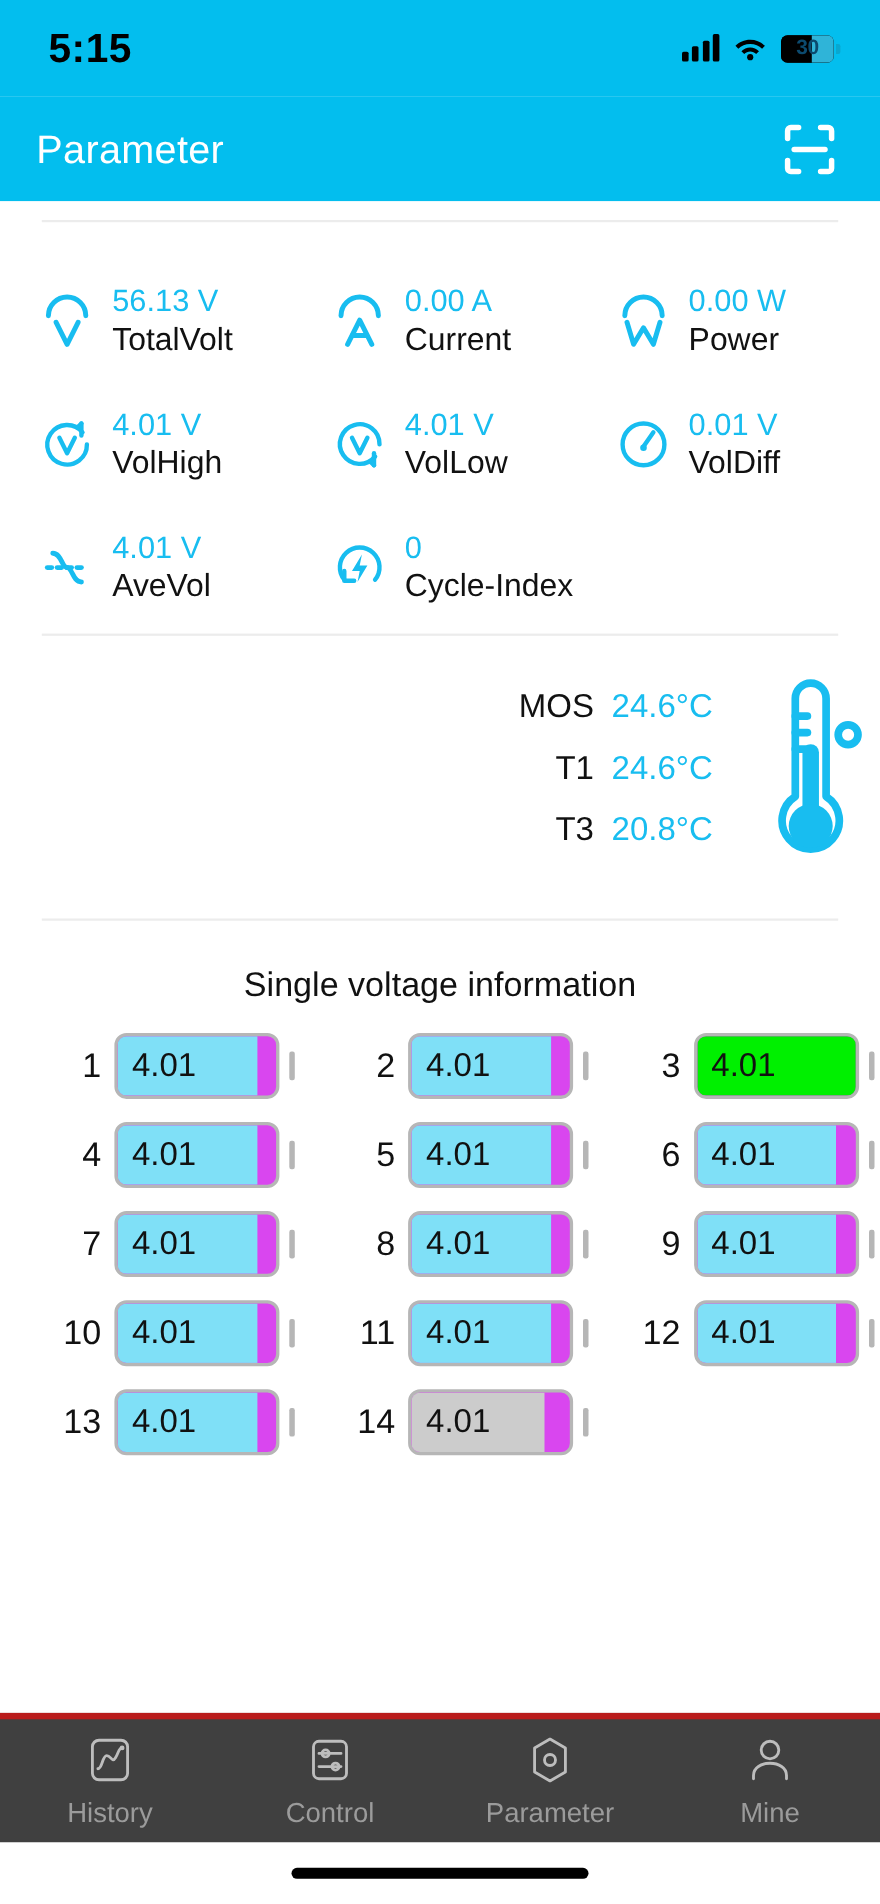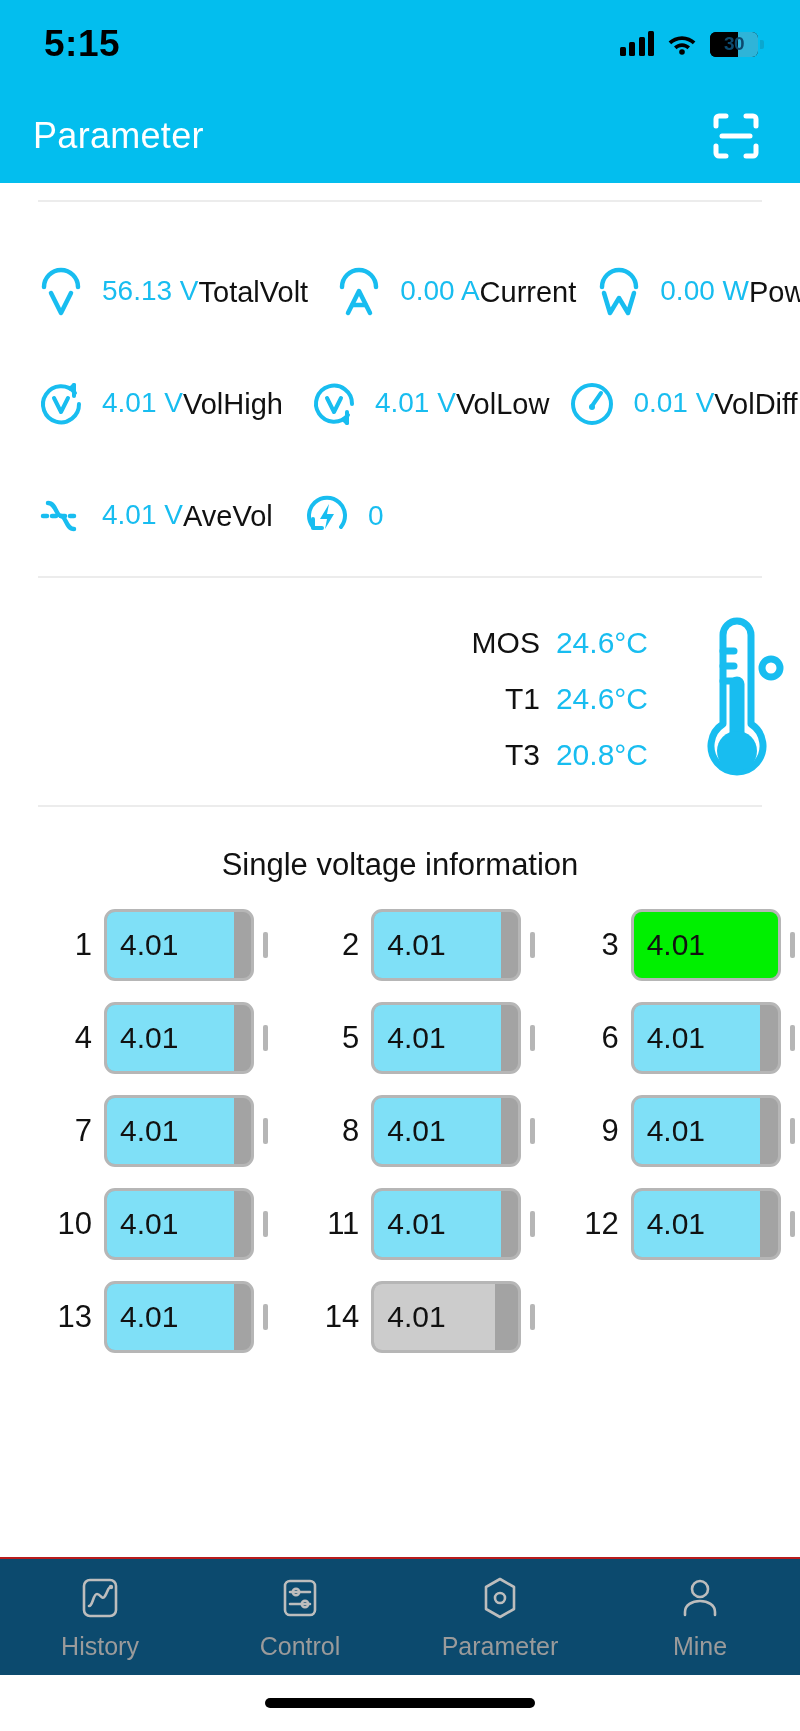--- a/index.html
+++ b/index.html
@@ -62,60 +62,60 @@
   
   .metrics { padding:34px 0 4px 0; }
   .mrow { display:flex; }
   .mcell {
     flex:1; display:flex; align-items:center; gap:14px;
     padding-left:34px; height:112px;
   }
   .mcell.c2 { padding-left:24px; }
   .mcell.c3 { padding-left:16px; }
   .micon { width:54px; height:54px; flex:none; }
-  .mtext { display:flex; flex-direction:row; justify-content:center;text-align:center; }
+  .mtext { display:flex; flex-direction:column; justify-content:center; }
   .mval { color:#18BDF0; font-size:28px; line-height:1.22; white-space:nowrap; }
   .mlabel { color:#111; font-size:29px; line-height:1.25; white-space:nowrap; }
 
   
-  .temp-wrap { padding:28px 0 14px 0; display:flex; align-items:center; }
+  .temp-wrap { padding:28px 0 44px 0; display:flex; align-items:center; }
   .temp-side { flex:1; display:flex; flex-direction:column; gap:22px; }
   .temp-side.left { align-items:flex-end; padding-right:34px; }
   .temp-side.right { align-items:flex-start; padding-left:34px; }
   .trow { display:flex; align-items:baseline; gap:16px; white-space:nowrap; }
   .tlabel { font-size:30px; color:#111; }
   .tval { font-size:30px; color:#18BDF0; }
   .temp-side.left .trow { justify-content:flex-end; }
   .thermo { width:118px; height:185px; flex:none; }
 
   
   .sv-title { text-align:center; font-size:31px; color:#111; padding:40px 0 26px 0; }
   .cells { padding:0 0 10px 0; }
   .crow { display:flex; margin-bottom:21px; }
   .ccell { flex:1; display:flex; align-items:center; justify-content:flex-start; }
   .ccell.c1 { padding-left:44px; }
   .ccell.c2 { padding-left:38px; }
   .ccell.c3 { padding-left:30px; }
   .cnum { font-size:31px; color:#111; width:48px; text-align:right; margin-right:12px; }
   .batt-cell {
-    position:relative; width:150px; height:72px;
+    position:relative; width:150px; height:60px;
     border:3px solid #b6b6b6; border-radius:11px;
-    background:#a3a3a3; overflow:hidden;
+    background:#d946ef; overflow:hidden;
   }
   .batt-cell .lvl { position:absolute; left:0; top:0; bottom:0; }
   .batt-cell .lbl {
     position:absolute; inset:0; display:flex; align-items:center;
     padding-left:13px; font-size:30px; color:#111; z-index:2;
   }
   .cap { width:5px; height:26px; background:#b6b6b6; margin-left:9px; border-radius:2px; }
 
   
   .tabbar {
     height:118px; display:flex; align-items:center;
-    border-top:2px solid #b91c1c; background:#0c4a6e;
+    border-top:6px solid #b91c1c; background:#404040;
   }
   .tab { flex:1; display:flex; flex-direction:column; align-items:center; gap:10px; }
   .tab svg { width:48px; height:48px; }
   .tab span { font-size:25px; color:#9b9b9b; }
   .tab.active span { color:#18BDF0; }
   .homebar-wrap { height:56px; display:flex; align-items:center; justify-content:center; background:#fff; }
   .homebar { width:270px; height:10px; background:#000; border-radius:6px; }
 </style>
 </head>
 <body>
@@ -270,20 +270,21 @@
         <div class="mcell c2">
           <svg class="micon" viewBox="0 0 54 54">
             <g fill="none" stroke="#18BDF0" stroke-width="4" stroke-linecap="round" stroke-linejoin="round">
               <path d="M13 38A18 18 0 1 1 41 38"></path>
               <path d="M13 30v9h9"></path>
             </g>
             <path d="M29 15l-9 15h7l-2 10 9-15h-7z" fill="#18BDF0"></path>
           </svg>
           <div class="mtext">
             <div class="mval">0</div>
+            <div class="mlabel">Cycle-Index</div>
           </div>
         </div>
         <div class="mcell c3"></div>
       </div>
 
     </div>
 
     <div class="hr"></div>
 
     <div class="temp-wrap">

